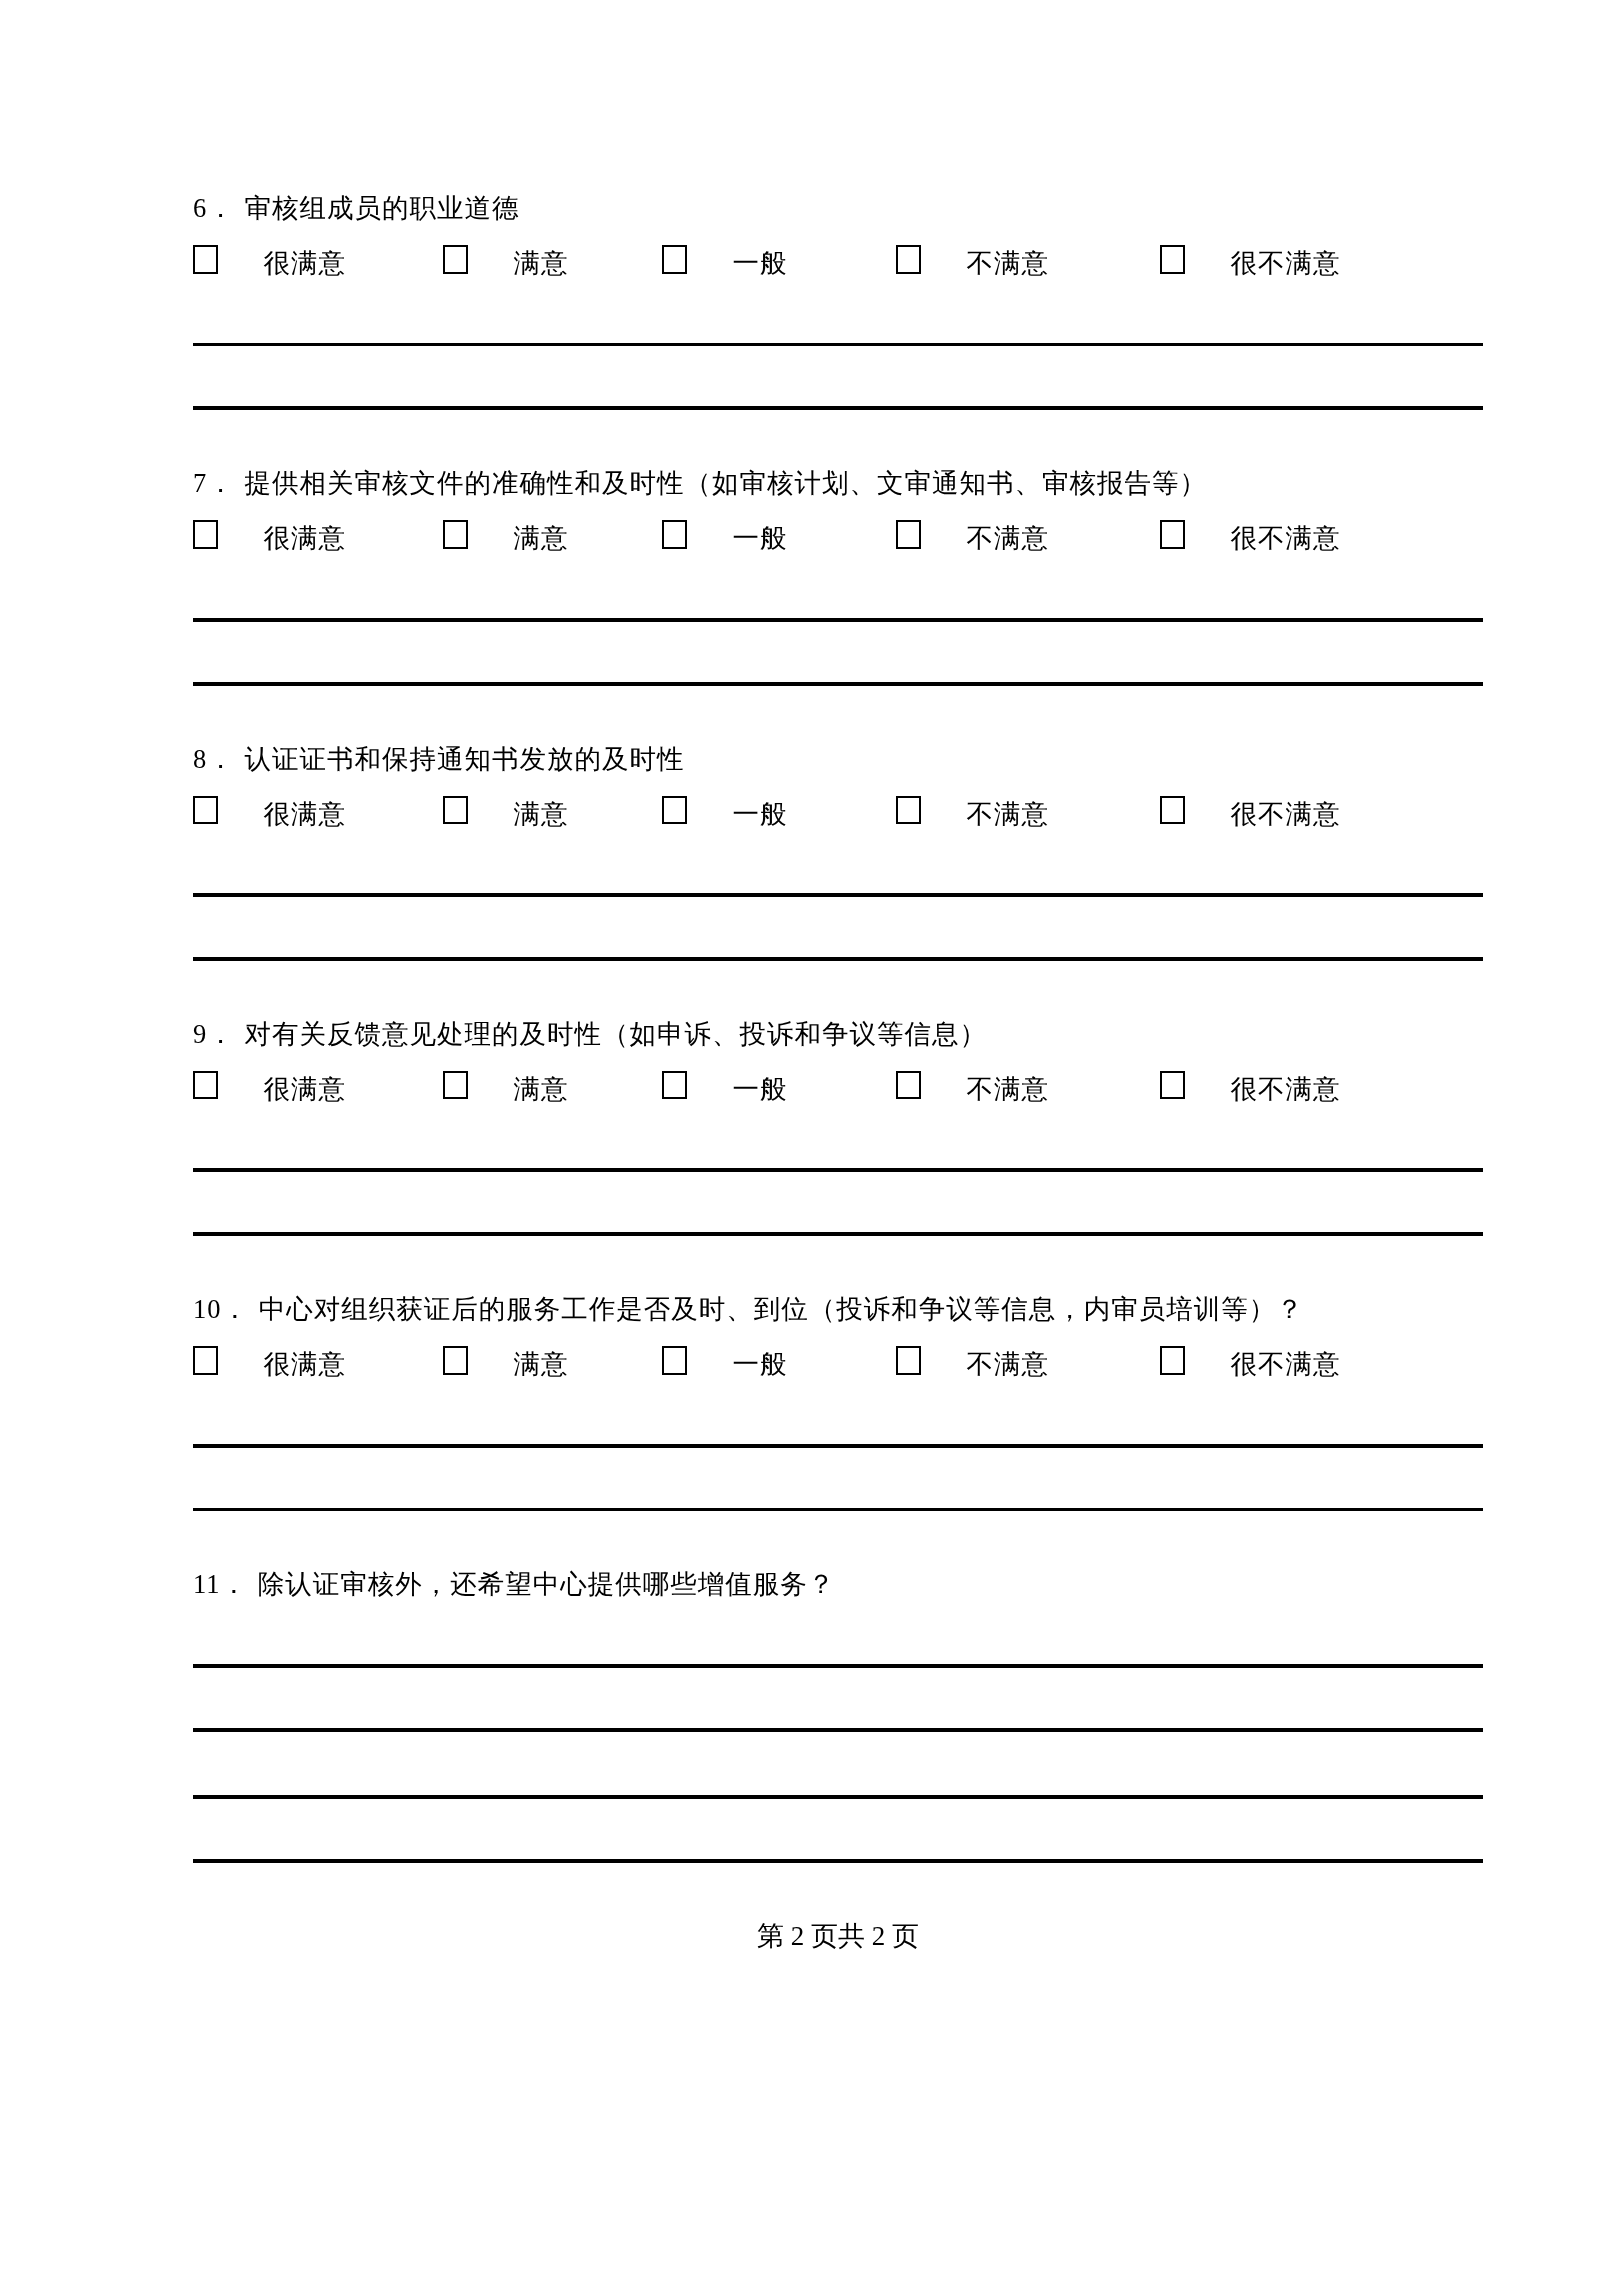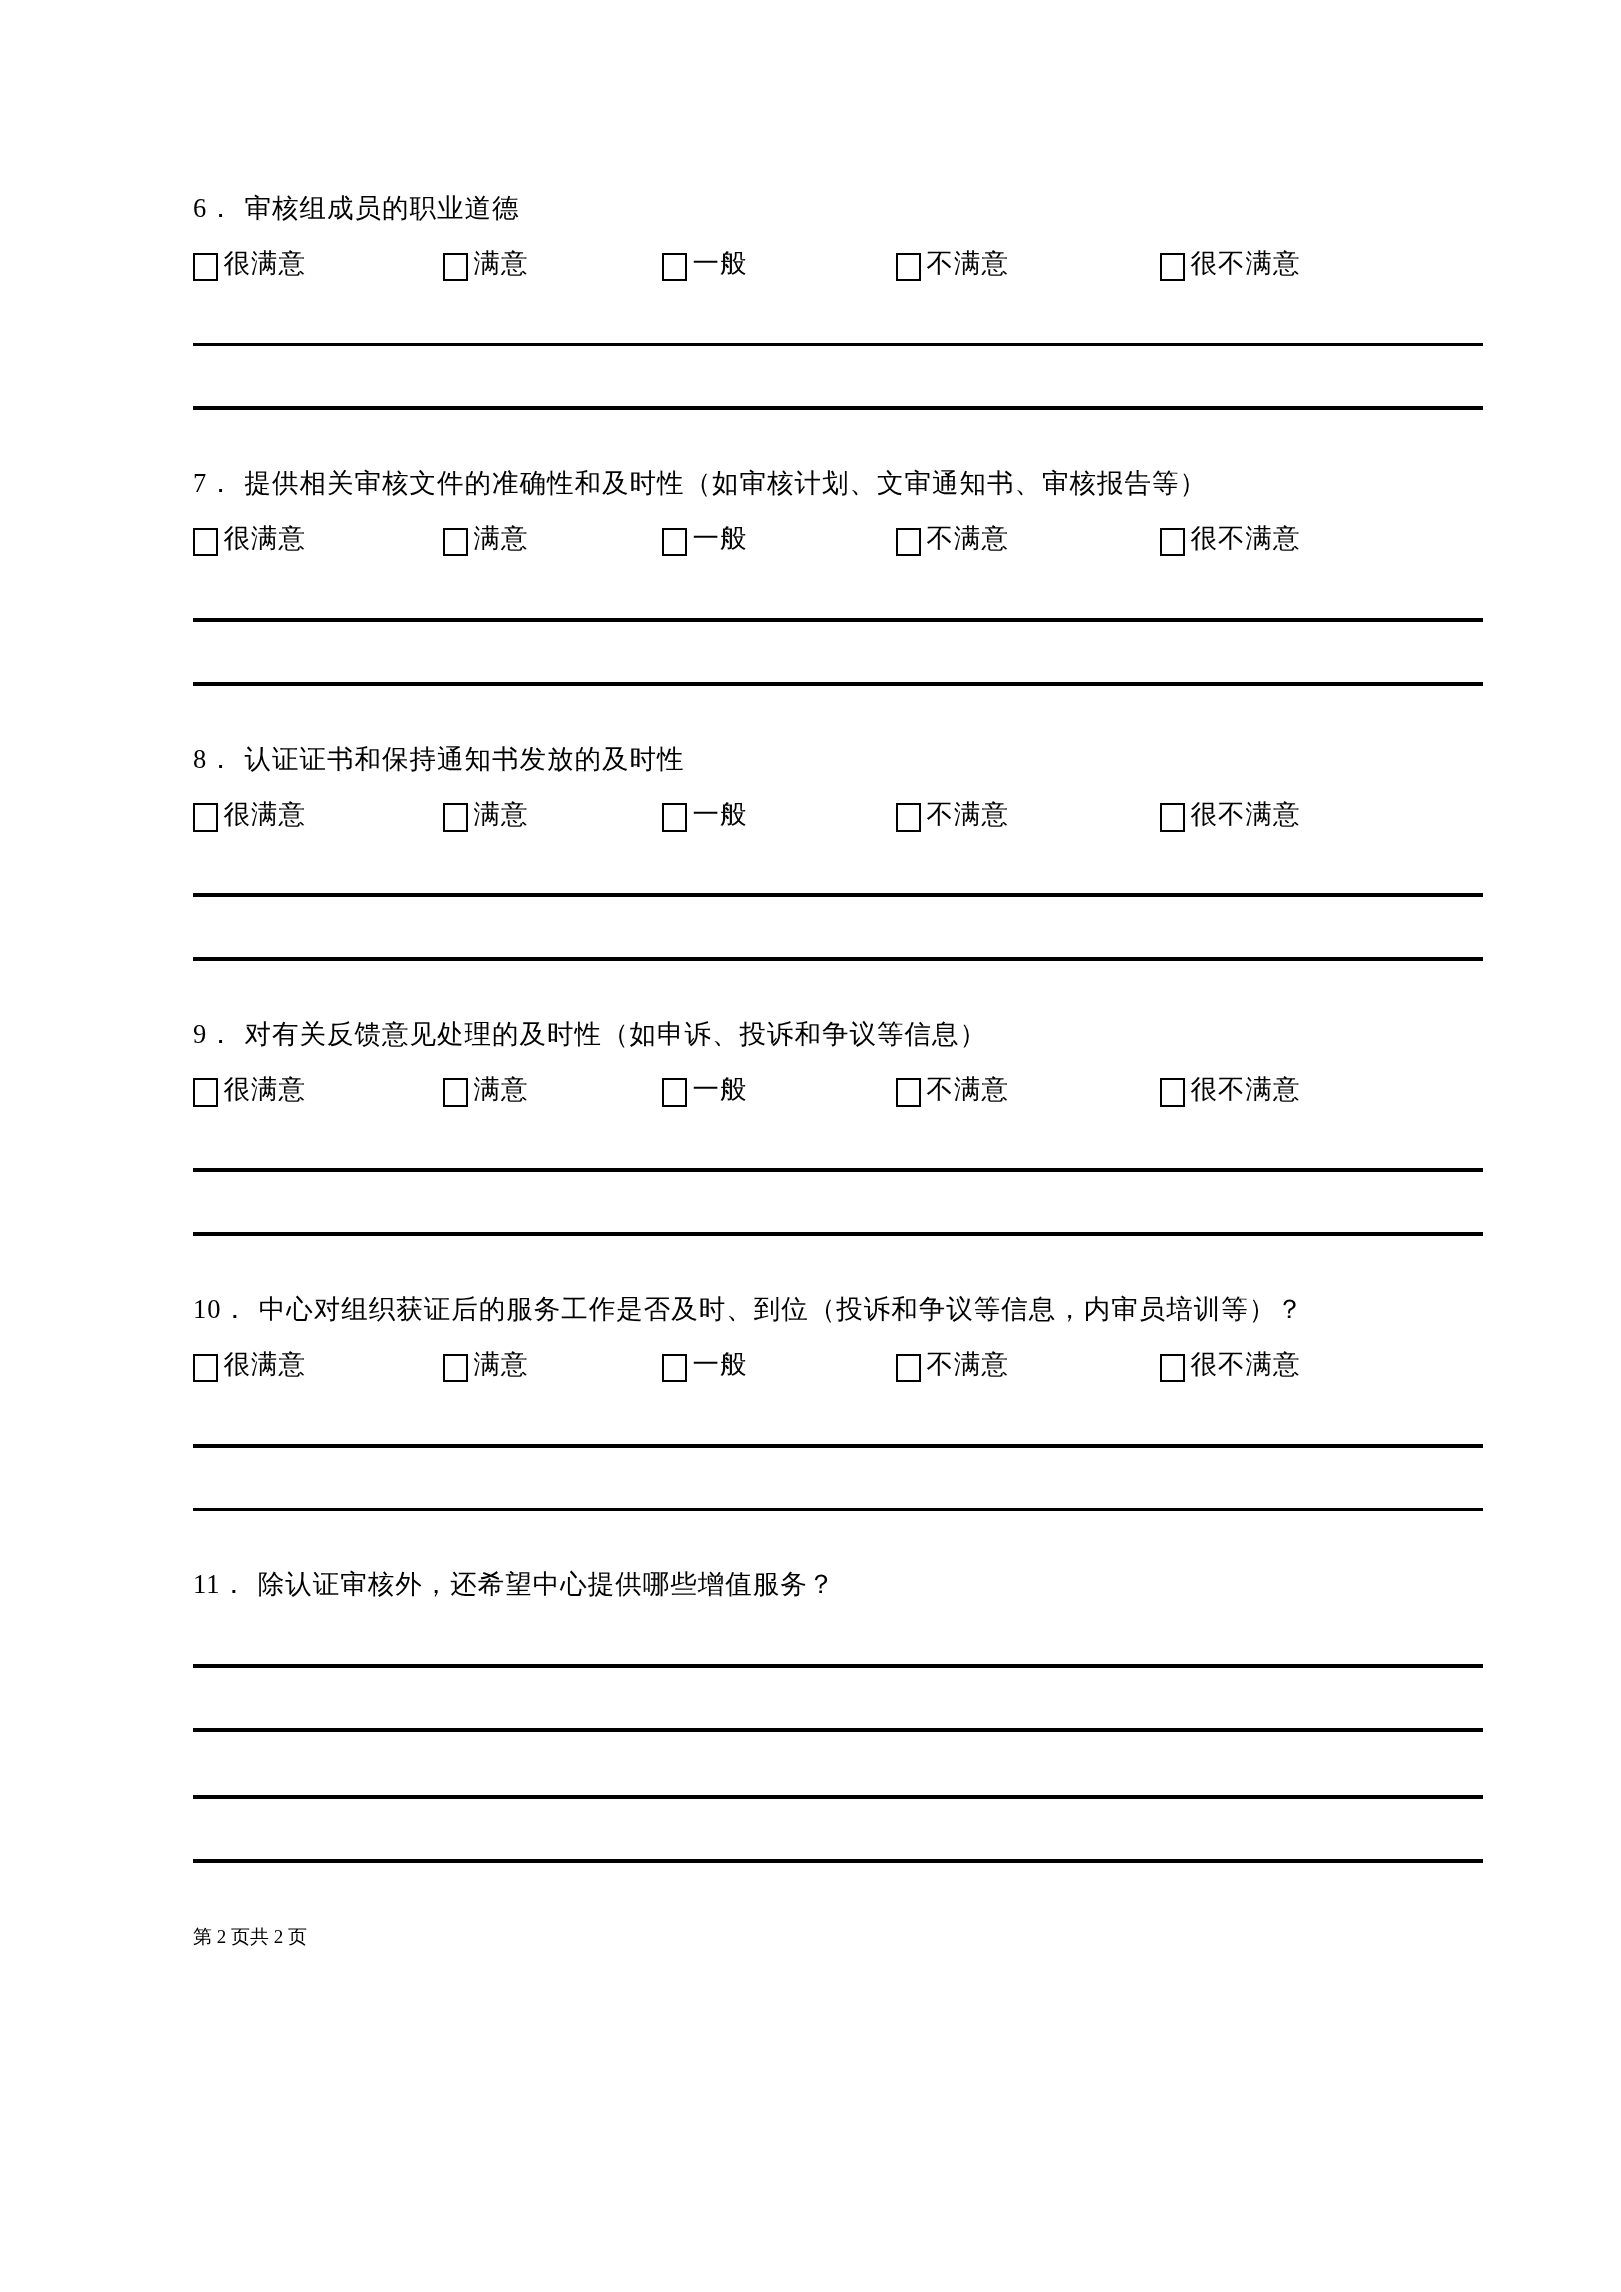--- a/index.html
+++ b/index.html
@@ -8,32 +8,32 @@
     background:#ffffff;color:#000000;
     font-family:"Liberation Serif","DejaVu Serif",serif;
     overflow:hidden;
   }
   .content{position:absolute;left:193px;top:192px;width:1290px;}
   .q{margin:0 0 57px 0;}
   .q.no-opts{margin-bottom:59px;}
   .q-title{margin:0;font-size:26.5px;line-height:33px;white-space:nowrap;letter-spacing:1px;}
   .q-number{display:inline-block;margin-right:9.8px;}
   .options{display:flex;margin-top:23.5px;height:29px;align-items:center;}
-  .opt{display:flex;align-items:flex-end;font-size:26.5px;letter-spacing:1px;}
+  .opt{display:flex;align-items:flex-start;font-size:26.5px;letter-spacing:1px;gap:40px;}
   .opt:nth-child(1){width:250px;}
   .opt:nth-child(2){width:219px;}
   .opt:nth-child(3){width:234px;}
   .opt:nth-child(4){width:264px;}
   .opt:nth-child(5){flex:1;}
   .box{width:20.6px;height:24.5px;border:2px solid #000;margin-right:5.9px;flex:none;background:#fff;box-sizing:content-box;}
   .ln{height:3.9px;background:#000;width:100%;}
   .ln1{margin-top:65px;}
   .no-opts .ln1{margin-top:63px;}
   .ln2{margin-top:60px;}
-  .footer{margin-top:45px;text-align:left;font-size:19px;line-height:29px;}
+  .footer{margin-top:45px;text-align:center;font-size:27px;line-height:29px;}
 </style>
 </head>
 <body>
 
 <div class="page">
   <div class="content">
 
     <section class="q">
       <p class="q-title"><span class="q-number">6．</span><span>审核组成员的职业道德</span></p>
       <div class="options">

